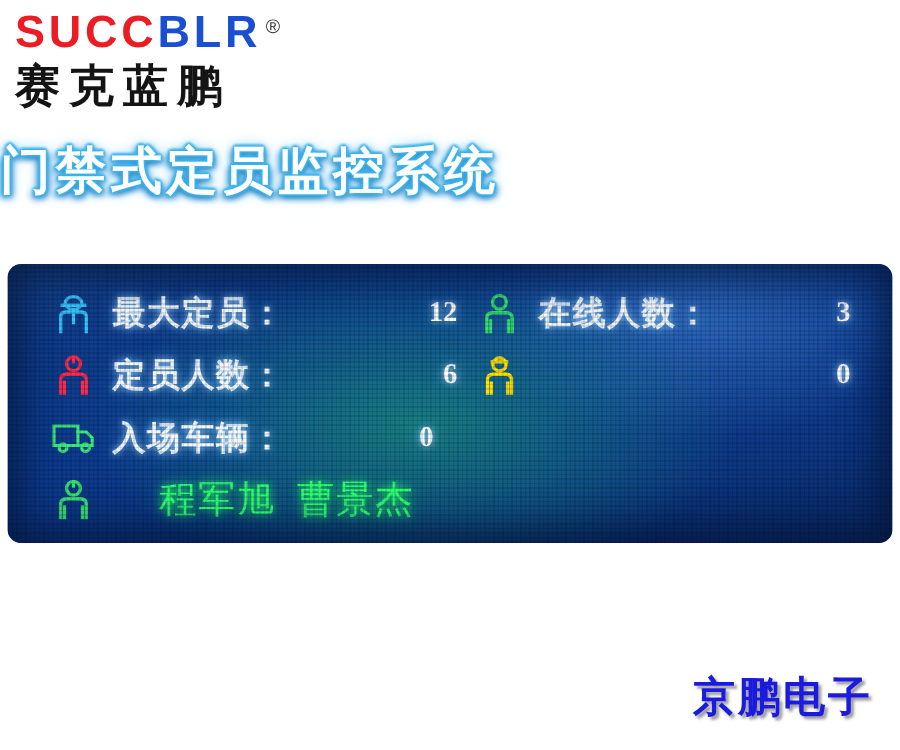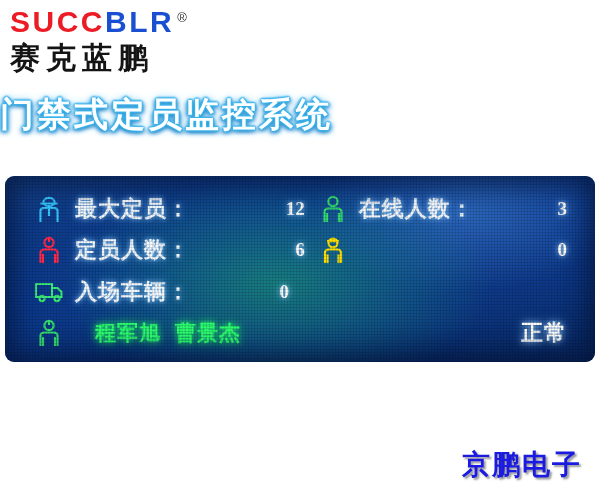--- a/index.html
+++ b/index.html
@@ -165,24 +165,24 @@
     font-size: 19px;
     font-weight: bold;
     color: #ffffff;
     text-shadow: 0 0 5px rgba(160,215,255,0.95), 0 0 12px rgba(90,170,255,0.65);
   }
 
   
   .led-row.full .cell-left { width: auto; flex: 1 1 auto; }
 
   .names {
-    margin-left: 20px;
-    font-family: "DejaVu Sans", "Liberation Sans", sans-serif;
-    font-size: 21px;
-    font-weight: bold;
+    margin-left: 31px;
+    font-family: "DejaVu Sans", "Liberation Sans", sans-serif;
+    font-size: 25px;
+    font-weight: normal;
     letter-spacing: 1px;
     color: #2dff70;
     text-shadow: 0 0 6px rgba(40,255,110,0.95), 0 0 13px rgba(20,220,90,0.6);
     white-space: nowrap;
   }
   .name + .name { margin-left: 14px; }
 
   .status {
     margin-left: auto;
     padding-right: 12px;
@@ -314,21 +314,20 @@
                 <line x1="13" y1="2.6" x2="13" y2="5"></line>
                 <path d="M4.5 26 L4.5 17 Q4.5 13.5 8.5 13.5 L17.5 13.5 Q21.5 13.5 21.5 17 L21.5 26"></path>
                 <line x1="7" y1="19" x2="7" y2="26"></line>
                 <line x1="19" y1="19" x2="19" y2="26"></line>
               </g>
             </svg>
           </span>
           <span class="names">
             <span class="name">程军旭</span><span class="name">曹景杰</span>
           </span>
-          <span class="status">正常</span>
         </div>
       </div>
 
     </div>
     <div class="led-grid"></div>
     <div class="led-vignette"></div>
   </div>
 
   <div class="footer-brand">京鹏电子</div>
 

